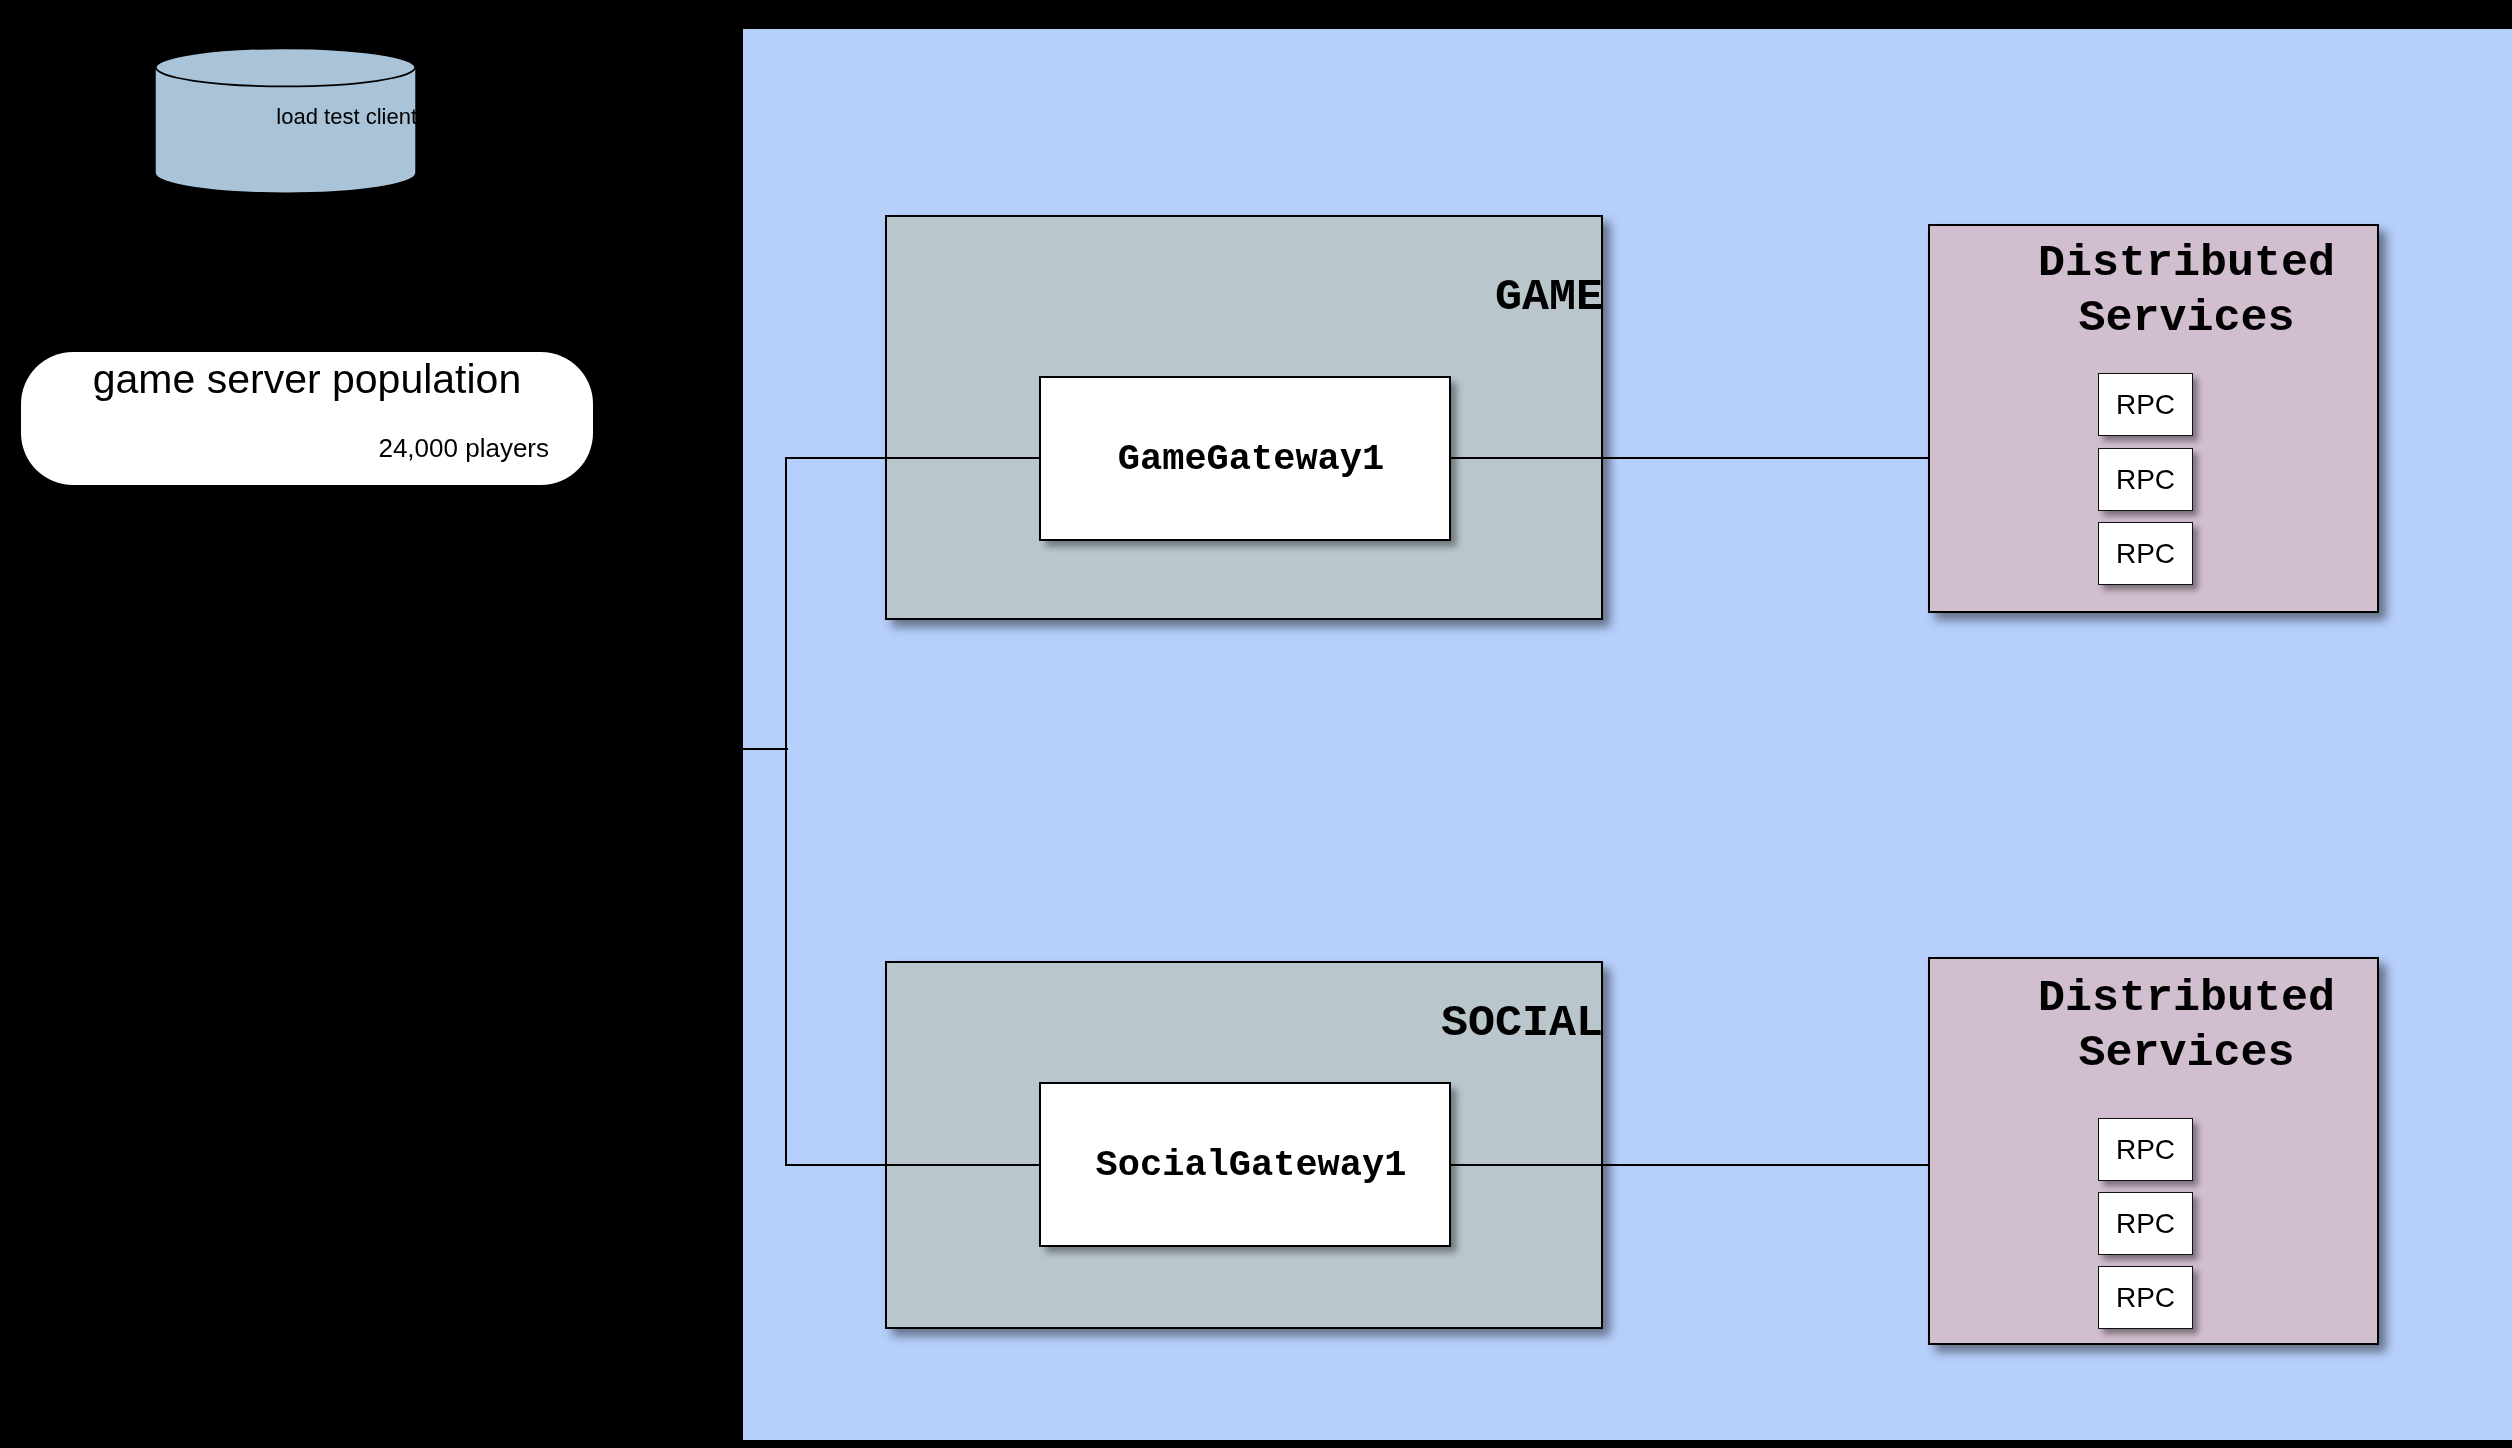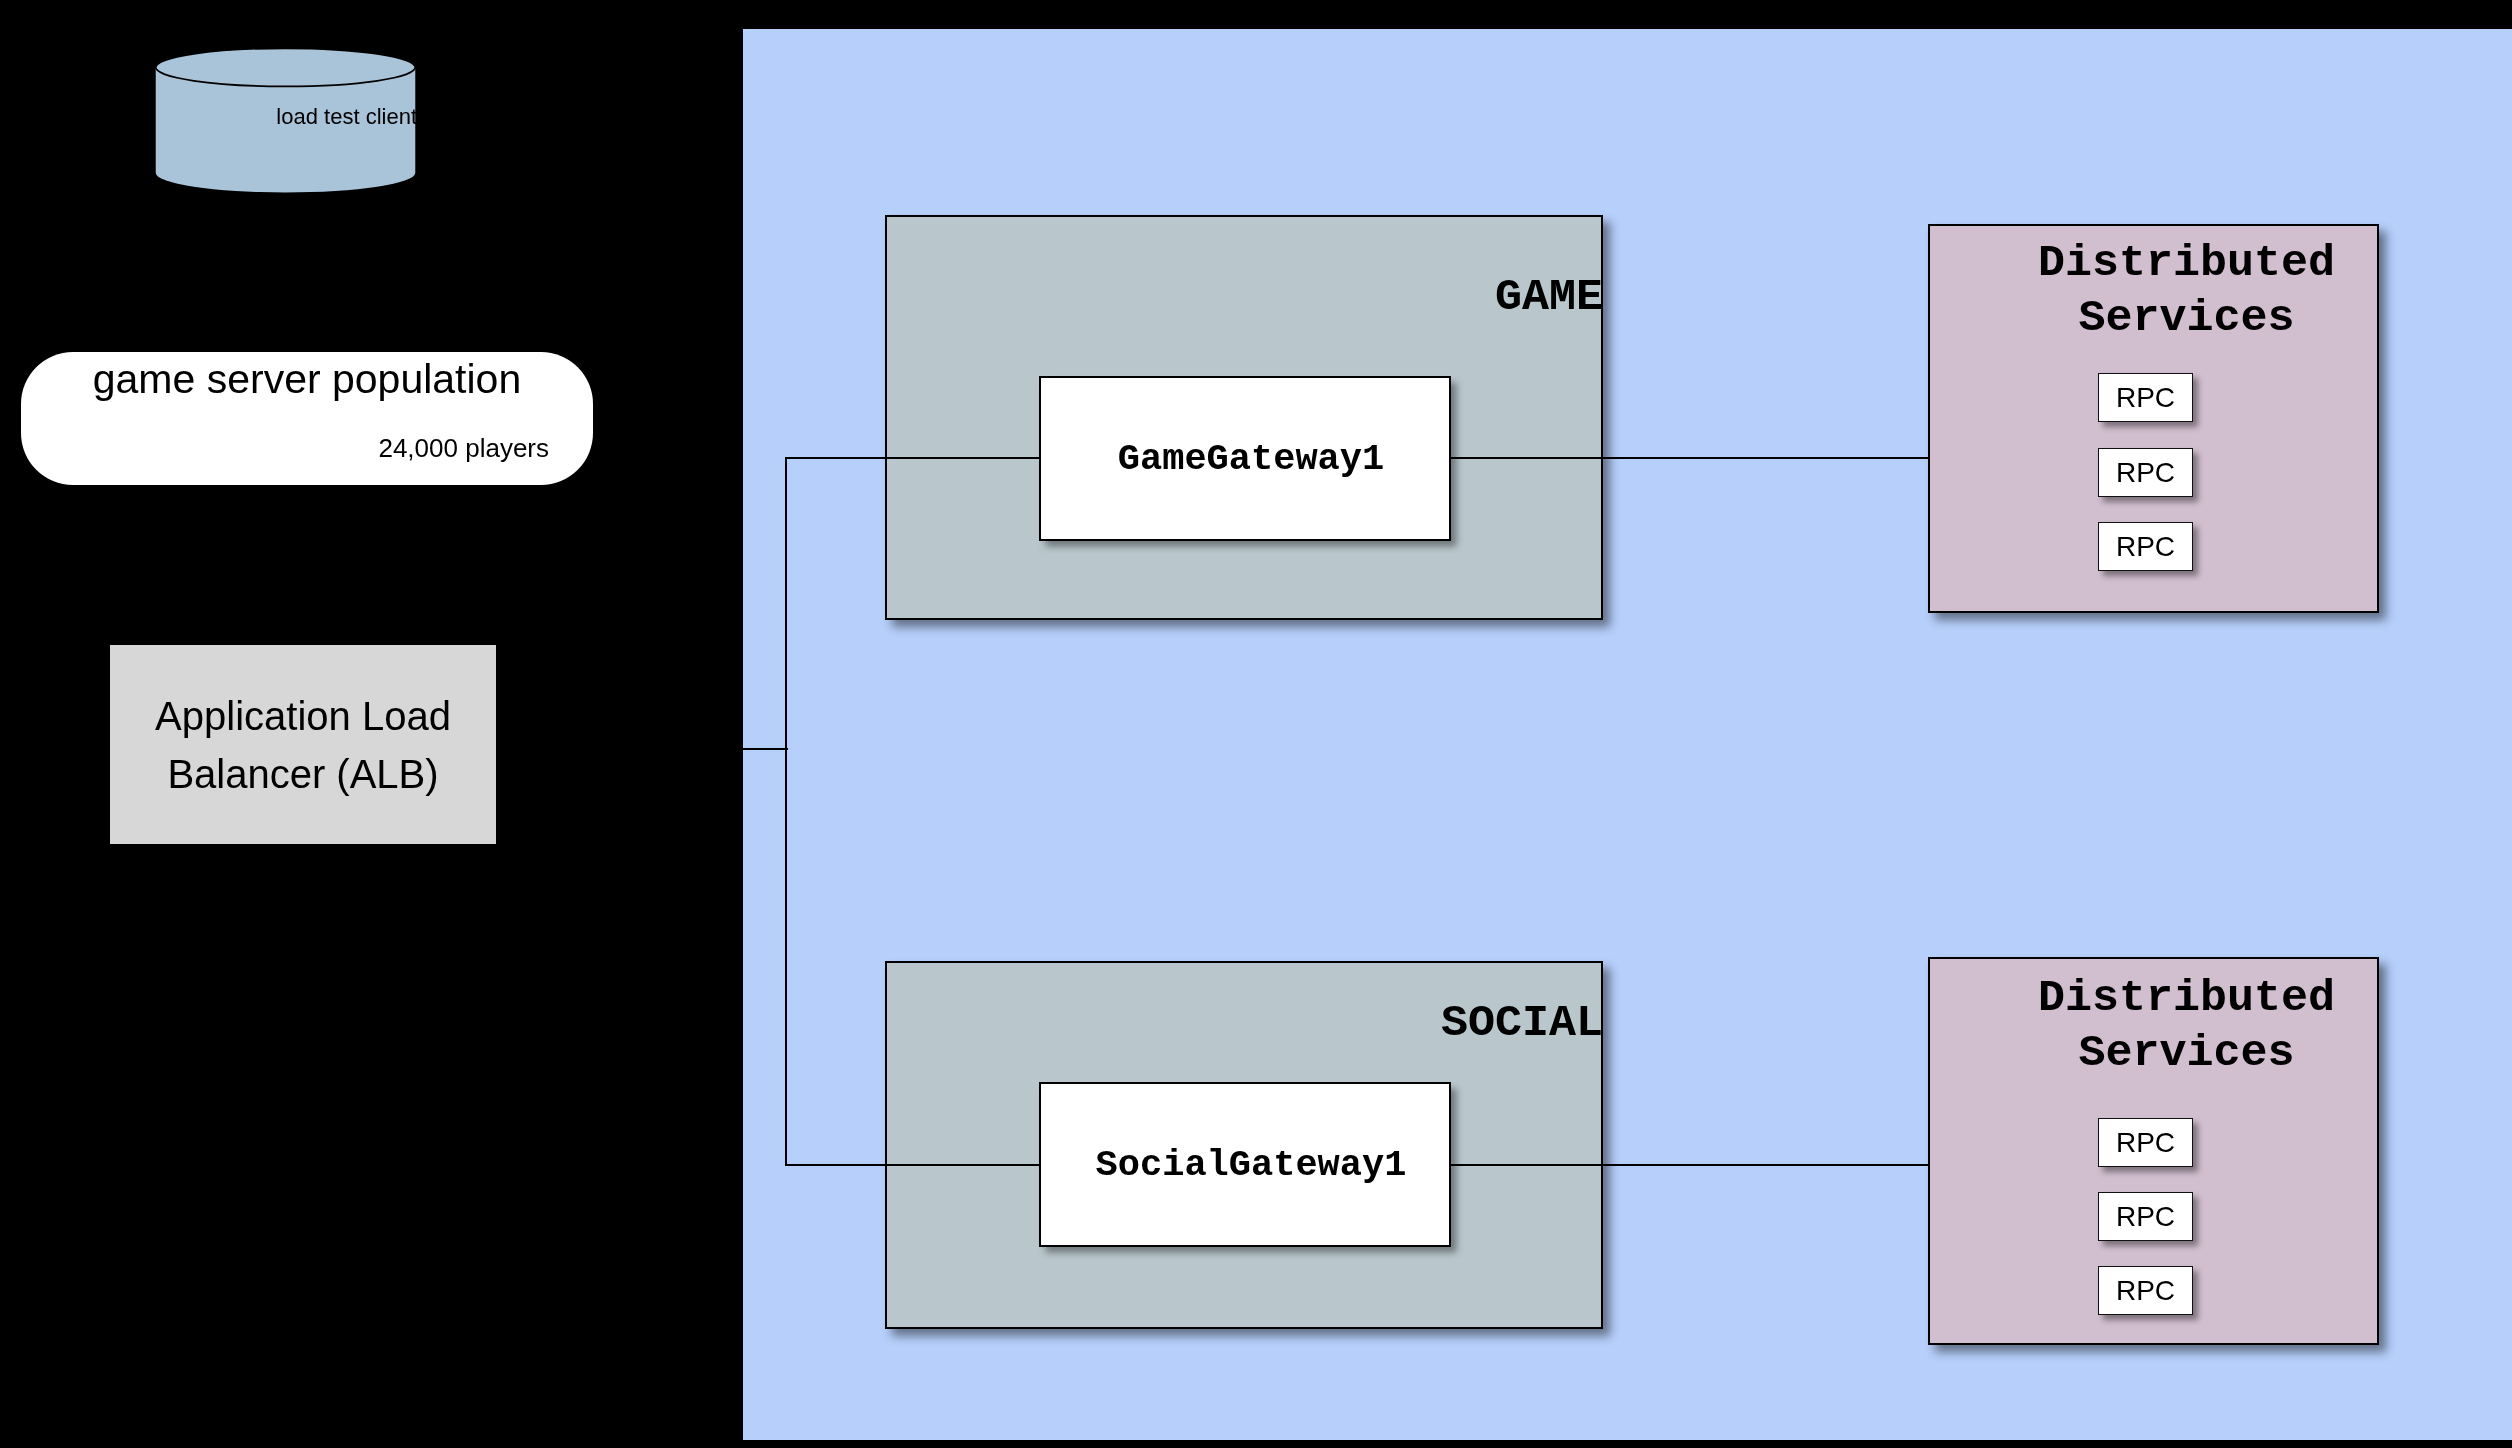--- a/index.html
+++ b/index.html
@@ -108,21 +108,21 @@
   .services-top   {left:1928px;top:224px; width:451px;height:389px;}
   .services-bottom{left:1928px;top:957px;width:451px;height:388px;}
   .services-title{
     left:1928px;width:517px;
     text-align:center;font-size:45px;font-weight:bold;line-height:55px;
   }
   .services-title-top{top:236px;}
   .services-title-bottom{top:971px;}
 
   .rpc-chip{
-    left:2098px;width:95px;height:49px;
+    left:2098px;width:95px;height:63px;
     background:var(--node);
     border:1.7px solid #111;
     box-shadow:5.2px 5.2px 5.8px rgba(0,0,0,0.40);
     box-sizing:border-box;
     display:flex;align-items:center;justify-content:center;
     font-size:28px;
   }
   .rpc-t1{top:373px;}  .rpc-t2{top:448px;}  .rpc-t3{top:522px;}
   .rpc-b1{top:1118px;} .rpc-b2{top:1192px;} .rpc-b3{top:1266px;}
 </style>
@@ -167,18 +167,15 @@
       <path d="M 3 75 L 3 258 A 225 34 0 0 0 453 258 L 453 75 Z" style="fill:var(--cylinder);" stroke="none"></path>
       <ellipse cx="228" cy="75" rx="225" ry="33" style="fill:var(--cylinder);stroke:var(--line);" stroke-width="3"></ellipse>
     </svg>
   </div>
   <div class="abs cylinder-label">load test client</div>
 
   <div class="abs population-pill"></div>
   <div class="abs population-label">game server population</div>
   <div class="abs population-detail">24,000 players</div>
 
-  <div class="abs alb-box">
-    <div class="alb-label">Application Load Balancer (ALB)</div>
-  </div>
 
 </div>
 
 
 </body></html>

